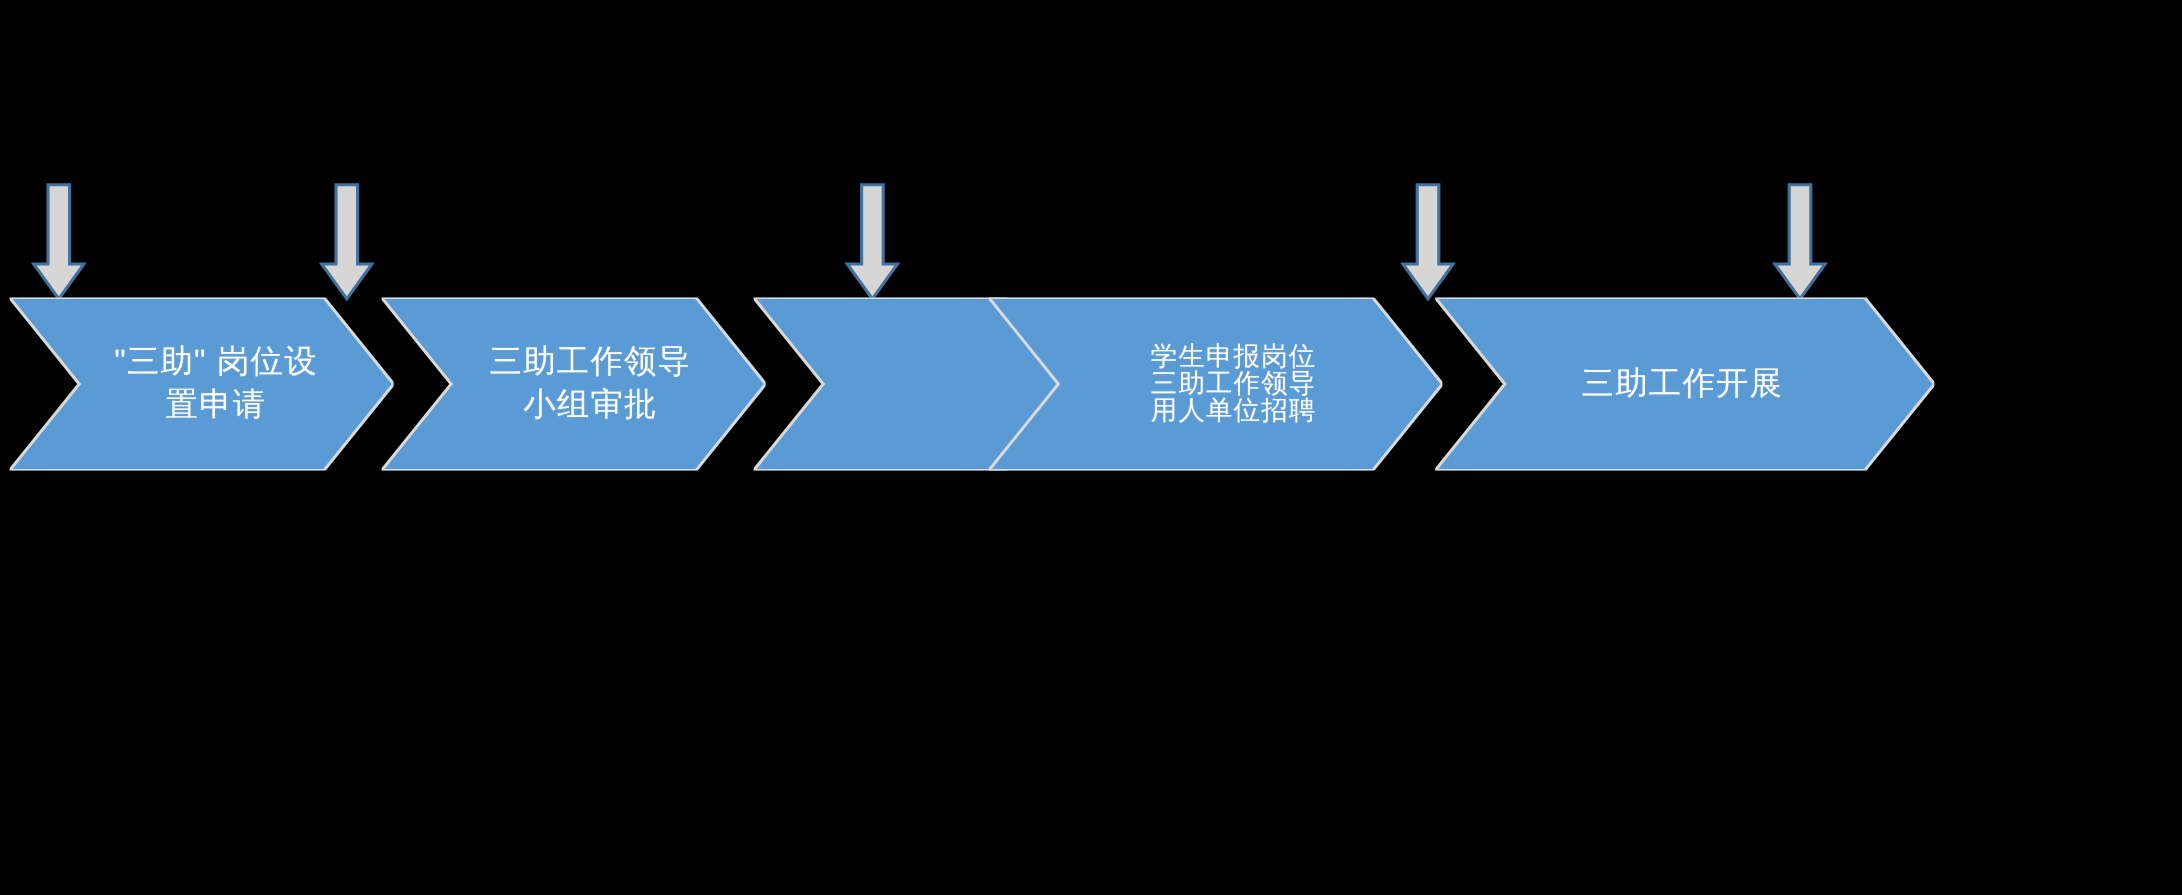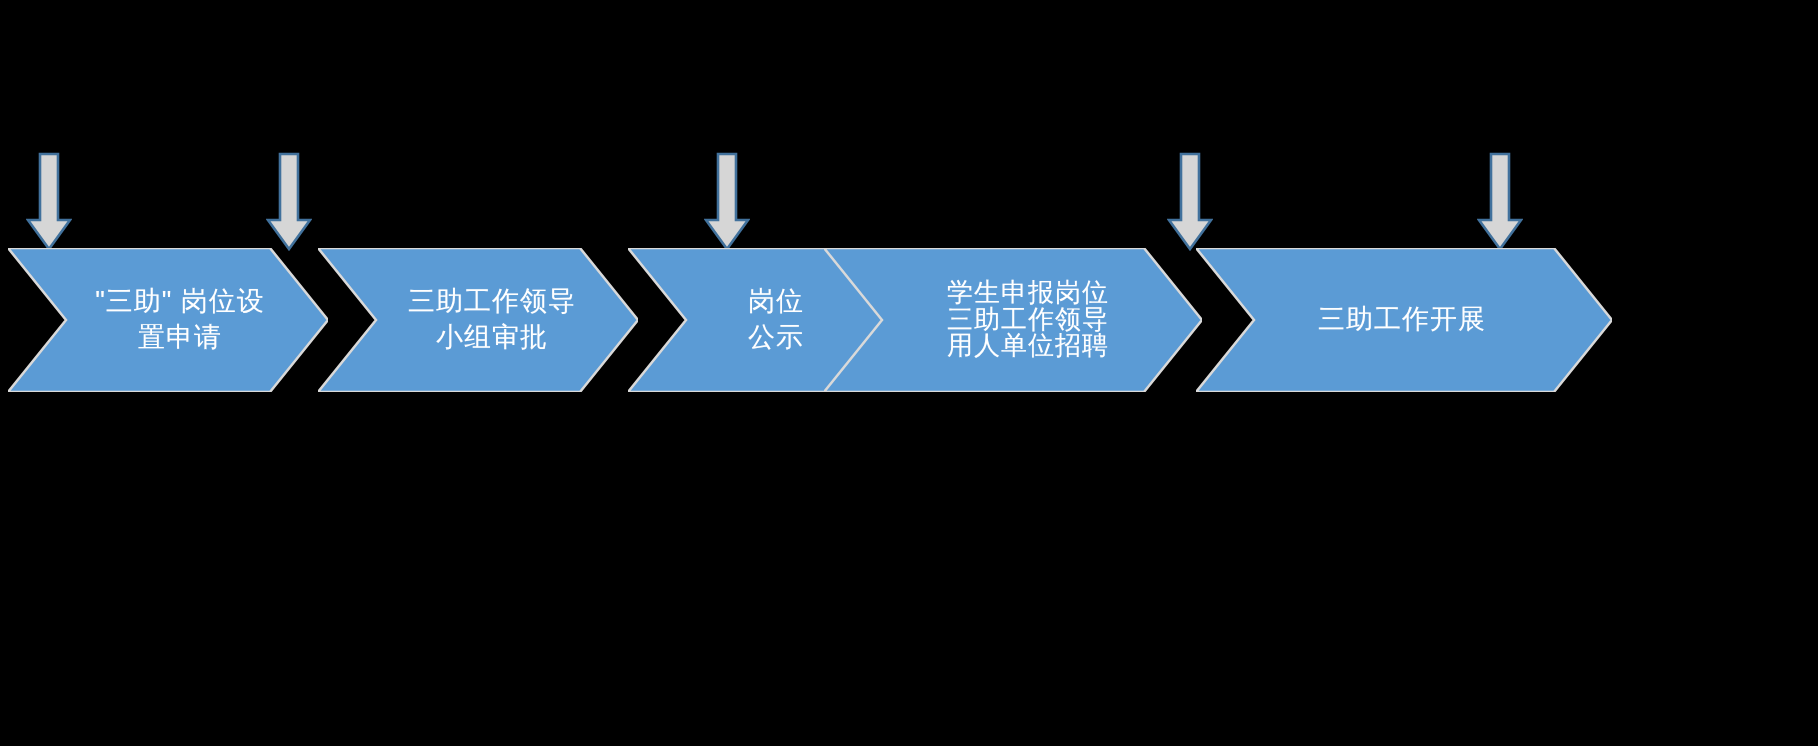--- a/index.html
+++ b/index.html
@@ -61,21 +61,21 @@
     align-items: center;
     justify-content: center;
     color: #ffffff;
     font-size: 27px;
     line-height: 1.33;
     letter-spacing: 1px;
     white-space: nowrap;
     text-shadow: 0 0 1px rgba(255,255,255,0.35);
     pointer-events: none;
   }
-  .chev-label.tight { line-height: 1.02; font-size: 26px; font-family: Liberation Serif, serif; }
+  .chev-label.tight { line-height: 1.02; font-size: 22px; font-family: Liberation Serif, serif; }
   .chev-label .ln { display: block; }
 </style>
 </head>
 <body>
 
 <div id="stage">
 
   <div id="down-arrows">
       <div class="down-arrow" style="left: 26px; top: 152px;">
         <svg viewBox="0 0 46 100" preserveAspectRatio="none">
@@ -127,24 +127,20 @@
         <span class="ln">三助工作领导</span>
         <span class="ln">小组审批</span>
       </div>
       <div class="chevron" style="left: 628px; width: 268px;">
         <div class="shape">
           <svg viewBox="0 0 268 144" preserveAspectRatio="none">
             <polygon points="0,0 210,0 268,72 210,144 0,144 58,72" fill="#5B9BD5" stroke="#D9D9D9" stroke-width="2.5" stroke-linejoin="miter"></polygon>
           </svg>
         </div>
       </div>
-      <div class="chev-label" style="left: 662px; width: 228px;">
-        <span class="ln">岗位</span>
-        <span class="ln">公示</span>
-      </div>
       <div class="chevron" style="left: 824px; width: 378px;">
         <div class="shape">
           <svg viewBox="0 0 378 144" preserveAspectRatio="none">
             <polygon points="0,0 320,0 378,72 320,144 0,144 58,72" fill="#5B9BD5" stroke="#D9D9D9" stroke-width="2.5" stroke-linejoin="miter"></polygon>
           </svg>
         </div>
       </div>
       <div class="chev-label tight" style="left: 868px; width: 320px;">
         <span class="ln">学生申报岗位</span>
         <span class="ln">三助工作领导</span>

